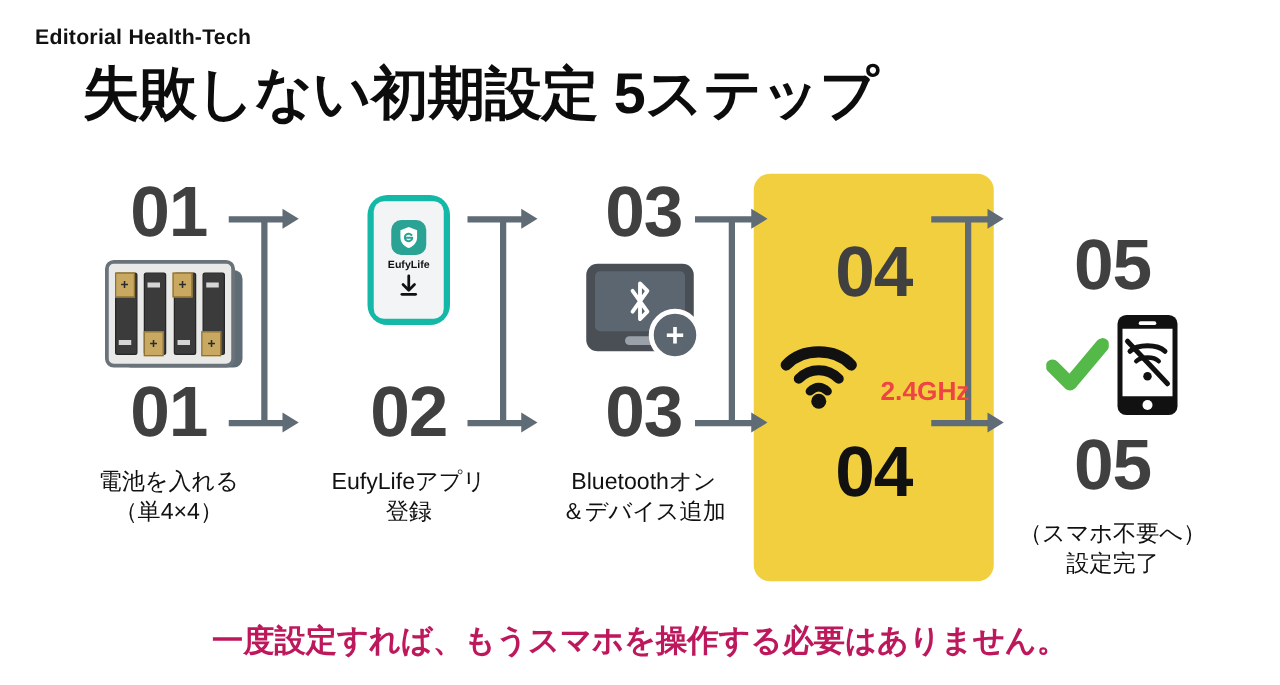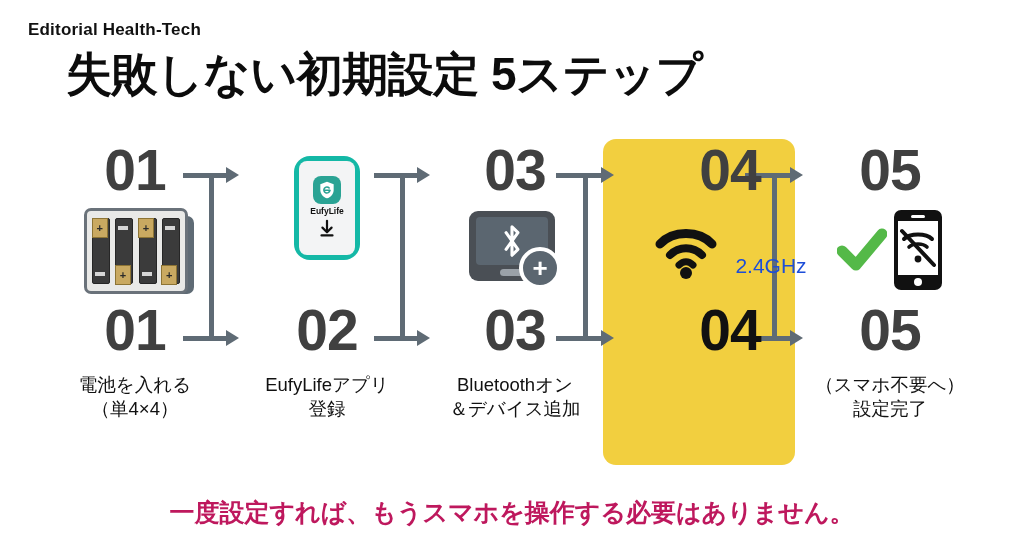--- a/index.html
+++ b/index.html
@@ -27,22 +27,22 @@
 
   .hl-card{
     position:absolute; left:603px; top:9px; width:192px; height:326px;
     background:#f2cf3f; border-radius:13px; z-index:0;
   }
 
   .col{ position:absolute; top:0; width:180px; height:326px; z-index:2; }
   .col.c1{ left:45px; }
   .col.c2{ left:237px; }
   .col.c3{ left:425px; }
-  .col.c4{ left:640px; }
-  .col.c5{ left:800px; }
+  .col.c4{ left:609px;margin-top:48px; }
+  .col.c5{ left:800px;margin-top:42px; }
 
   .num{
     position:absolute; width:180px; text-align:center;
     font-size:57px; font-weight:bold; letter-spacing:-1px;
     color:#404040; line-height:1;
   }
   .num.top{ top:12px; }
   .num.bot{ top:172px; }
   .num.black{ color:#111; }
 
@@ -122,21 +122,21 @@
              display:flex; align-items:center; justify-content:center; }
   .btfoot{ position:absolute; left:31px; top:58px; width:24px; height:7px;
            background:#9aa1a8; border-radius:4px; }
   .plusbadge{ position:absolute; right:0; bottom:0; width:34px; height:34px;
               border-radius:50%; background:#5b6670; border:4px solid #fff;
               display:flex; align-items:center; justify-content:center;
               color:#fff; font-size:26px; font-weight:bold; line-height:1; }
 
   
   .wifiwrap{ display:flex; align-items:flex-end; gap:4px; }
-  .ghz{ font-size:21px; font-weight:normal; color:#1d4ed8; margin-bottom:2px; }
+  .ghz{ font-size:21px; font-weight:bold; color:#ef4444; margin-bottom:2px; }
 
   
   .donewrap{ display:flex; align-items:center; gap:6px; }
 
   .caption{
     position:absolute; left:0; top:496px; width:1024px; text-align:center;
     font-size:25px; font-weight:bold; color:#be185d;
   }
 </style>
 </head>

